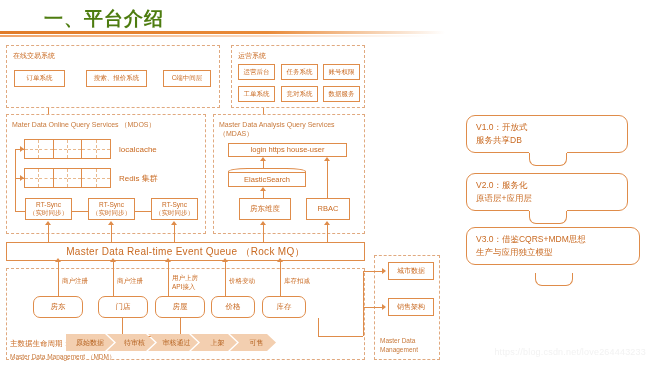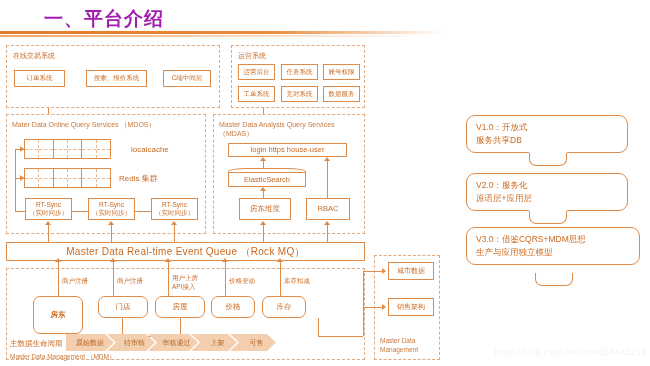--- a/index.html
+++ b/index.html
@@ -6,21 +6,21 @@
   body{
     width:650px;height:366px;background:#ffffff;overflow:hidden;position:relative;
     font-family:"Liberation Sans","DejaVu Sans",sans-serif;
     -webkit-font-smoothing:antialiased;
   }
   .page{position:absolute;inset:0;}
 
   
   #title{
     position:absolute;left:44px;top:6px;
-    font-size:19px;font-weight:bold;color:#a21caf;letter-spacing:1px;
+    font-size:19px;font-weight:bold;color:#4d7c0f;letter-spacing:1px;
   }
   #title-rule{
     position:absolute;left:0;top:31px;width:445px;height:3px;
     background:linear-gradient(to right,#e07b29 0%,#e98a38 60%,rgba(233,138,56,0) 100%);
   }
   #title-rule2{
     position:absolute;left:0;top:35px;width:430px;height:1.5px;
     background:linear-gradient(to right,#f0a367 0%,rgba(240,163,103,0) 100%);
   }
   .box{
@@ -139,21 +139,21 @@
       </div>
     <div class="gcol">
         <div class="gcell"></div>
         <div class="gcell"></div>
       </div>
     <div class="gcol">
         <div class="gcell"></div>
         <div class="gcell"></div>
       </div>
   </div>
-  <div class="lbl" style="left:119px;top:145px;font-size:8px;margin-left:12px;">localcache</div>
+  <div class="lbl" style="left:119px;top:145px;font-size:8px;">localcache</div>
 
   <div class="grid" style="left:24px;top:168px;width:87px;height:20px;">
     <div class="gcol">
         <div class="gcell"></div>
         <div class="gcell"></div>
       </div>
     <div class="gcol">
         <div class="gcell"></div>
         <div class="gcell"></div>
       </div>
@@ -236,21 +236,21 @@
   <div class="arrow-up" style="left:165px;top:258px;"></div>
 
   <div class="lbl" style="left:229px;top:277px;">价格变动</div>
   <div class="line vline" style="left:225px;top:261px;height:35px;"></div>
   <div class="arrow-up" style="left:222px;top:258px;"></div>
 
   <div class="lbl" style="left:284px;top:277px;">库存扣减</div>
   <div class="line vline" style="left:280px;top:261px;height:35px;"></div>
   <div class="arrow-up" style="left:277px;top:258px;"></div>
 
-  <div class="ent" style="left:33px;top:296px;width:50px;height:38px;font-weight:bold;">房东</div>
+  <div class="ent" style="left:33px;top:296px;width:50px;height:22px;">房东</div>
   <div class="ent" style="left:98px;top:296px;width:50px;height:22px;">门店</div>
   <div class="ent" style="left:155px;top:296px;width:50px;height:22px;">房屋</div>
   <div class="ent" style="left:211px;top:296px;width:44px;height:22px;">价格</div>
   <div class="ent" style="left:262px;top:296px;width:44px;height:22px;text-align:right;">库存</div>
 
   <div class="line vline" style="left:122px;top:318px;height:18px;"></div>
   <div class="line vline" style="left:180px;top:318px;height:18px;"></div>
   <div class="line hline" style="left:122px;top:336px;width:58px;"></div>
 
   <div class="panel" style="left:374px;top:255px;width:66px;height:105px;"></div>

